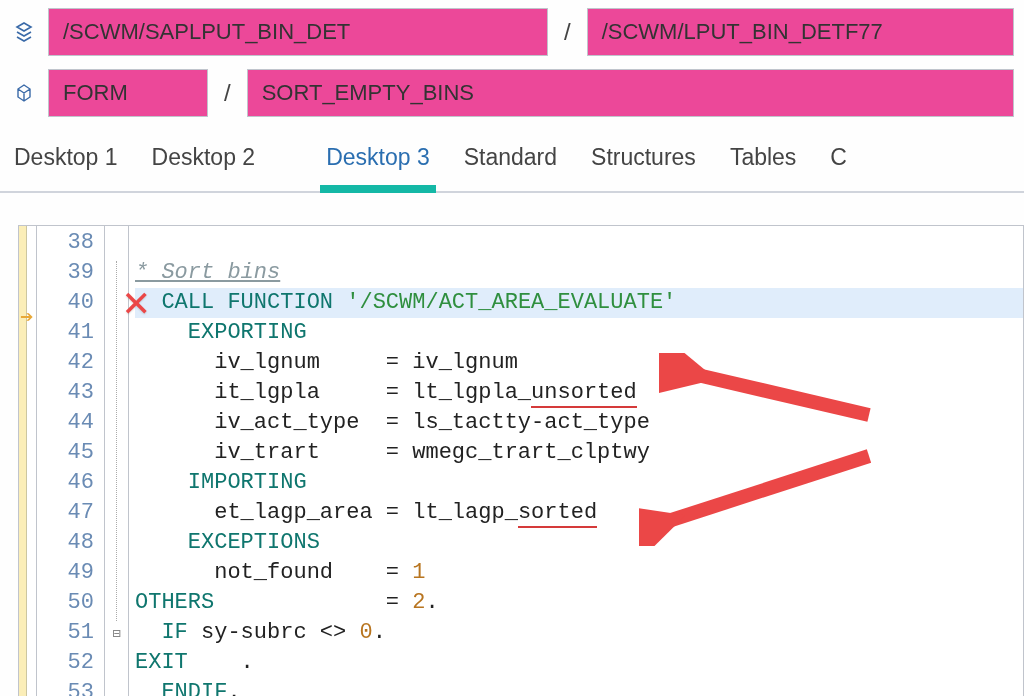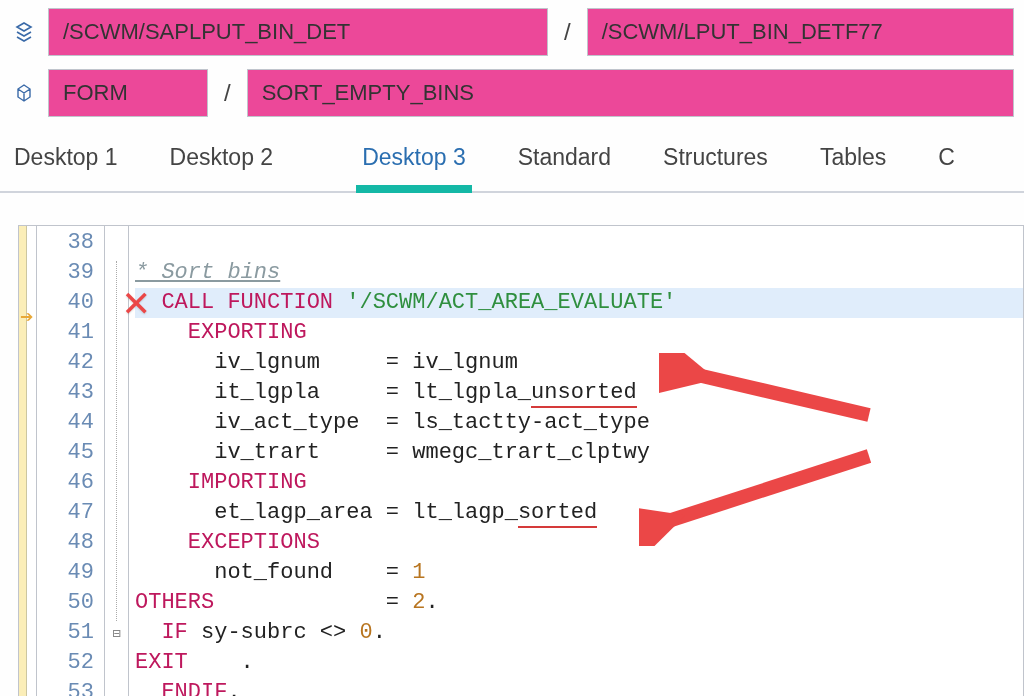--- a/index.html
+++ b/index.html
@@ -25,21 +25,21 @@
   color: #333;
   font-family: Arial, sans-serif;
 }
 .bc1 { width: 500px; }
 .slash { font-size: 24px; color: #444; margin: 0 6px; }
 .bc2 { flex: 1; }
 .row2 .bc1 { width: 160px; }
 .row2 .bc2 { flex: 1; }
 .tabs {
   display: flex;
-  gap: 40px;
+  gap: 22px;
   padding: 16px 8px 0 8px;
   border-bottom: 2px solid #d0d4dc;
   font-size: 23px;
   color: #444;
 }
 .tab { padding: 6px 6px 14px 6px; cursor: pointer; }
 .tab.active {
   color: #2a6eb0;
   border-bottom: 8px solid #14b8a6;
   margin-bottom: -2px;
@@ -109,21 +109,21 @@
   line-height: 30px;
   padding-top: 2px;
   padding-left: 6px;
   position: relative;
   background: #fff;
   color: #222;
 }
 .code .line { height: 30px; white-space: pre; }
 .line.hl { background: #e0edfb; }
 .comment { color: #8a9aa0; font-style: italic; text-decoration: underline; }
-.kw { color: #be185d; }
+.kw { color: #0f766e; }
 .str { color: #2f8f3f; }
 .num { color: #b87520; }
 .underline-red {
   border-bottom: 2px solid #d53a3a;
   padding-bottom: 1px;
 }
 .red-x {
   position: absolute;
   left: -6px;
   top: 56px;

